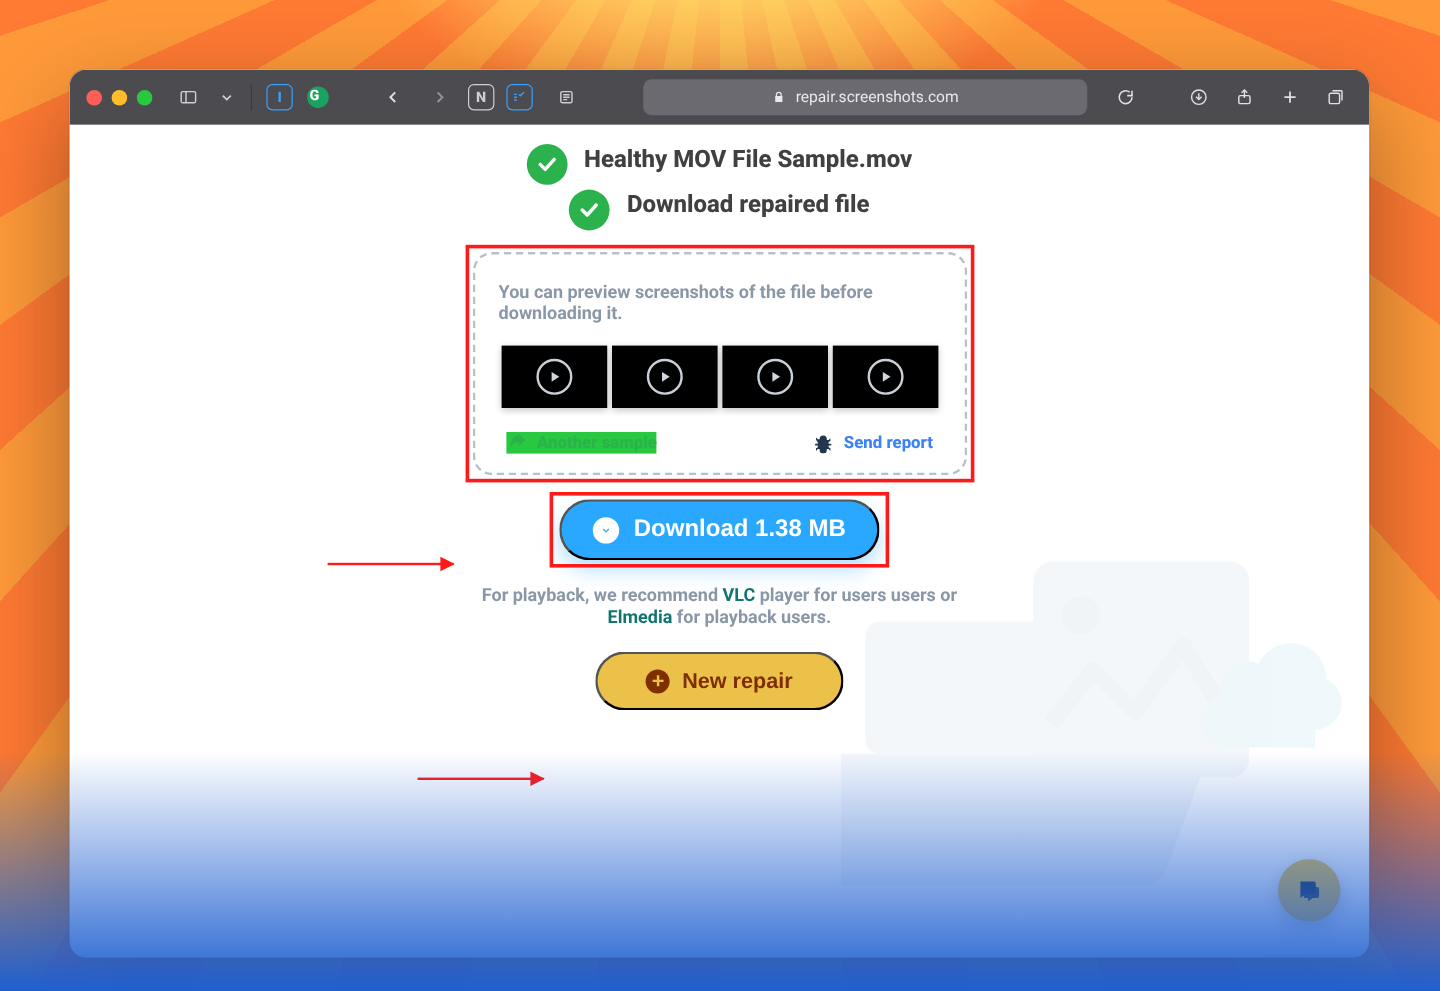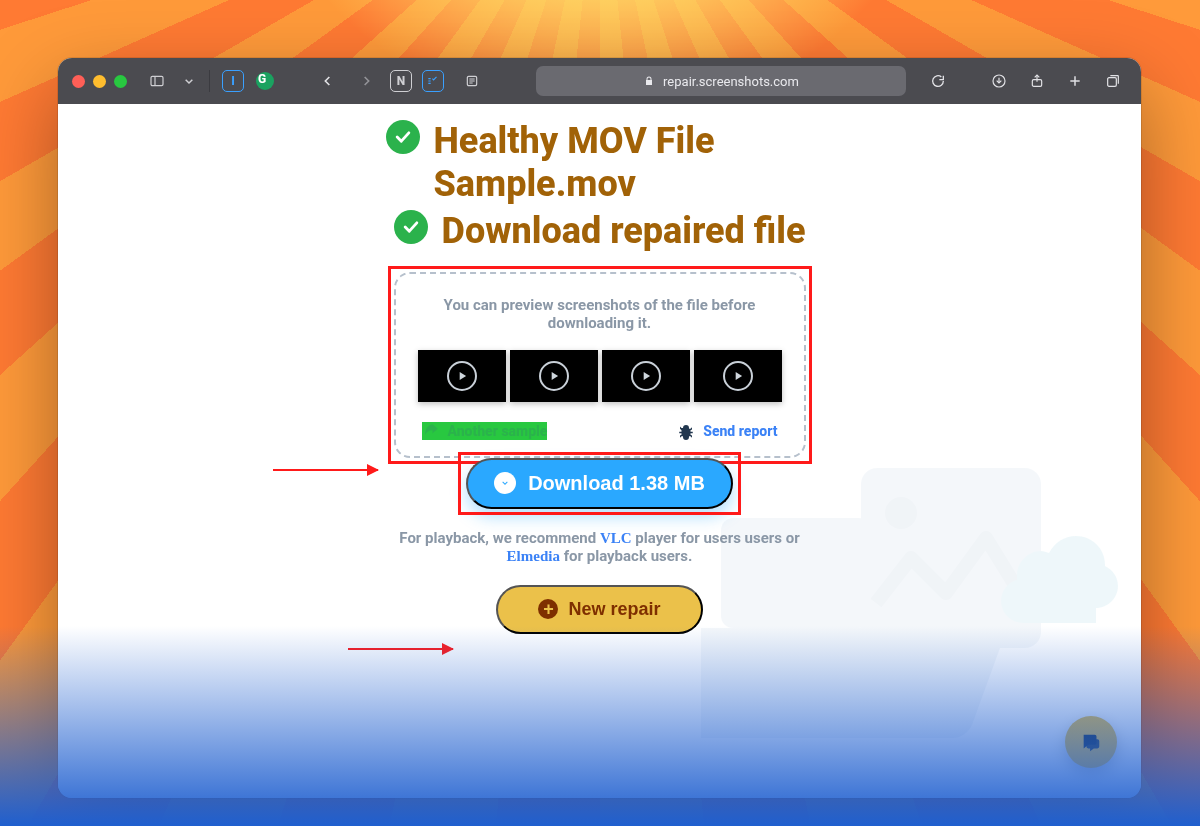--- a/index.html
+++ b/index.html
@@ -56,48 +56,48 @@
 
     
     .bg-illu { position:absolute; right: 10px; bottom: 40px; width: 430px; height: 360px; opacity:.25; pointer-events:none; }
 
     
     .col { position: relative; margin: 16px auto 0; width: 700px; display:flex; flex-direction:column; align-items:center; }
 
     .hrow { display:flex; align-items:flex-start; gap: 14px; }
     .hcheck { width: 34px; height:34px; border-radius:50%; background:#2bb24c; color:#fff; display:flex; align-items:center; justify-content:center; flex:0 0 34px; }
     .hcheck svg{width:20px;height:20px}
-    .h1 { color:#a16207; font-weight:800; font-size: 36px; line-height:1.2; max-width: 380px; }
+    .h1 { color:#404040; font-weight:800; font-size: 20px; line-height:1.2; max-width: 380px; }
     .hrow + .hrow { margin-top: 4px; }
 
     .panel-wrap { position:relative; margin-top: 18px; }
     .panel-redbox { position:absolute; inset:-6px -6px -6px -6px; border: 3px solid #ff1a1a; }
     .panel {
       width: 412px; border: 2px dashed #b6c0cc; border-radius: 16px; padding: 22px 20px 14px;
       display:flex; flex-direction:column; align-items:center; gap: 18px;
     }
-    .hint { color:#8a97a6; font-weight:700; text-align:center; font-size: 15px; }
+    .hint { color:#8a97a6; font-weight:700; font-size: 15px; }
     .thumbs { display:flex; gap: 4px; }
     .thumb { width: 88px; height: 52px; background:#000; display:flex; align-items:center; justify-content:center; box-shadow: 0 2px 6px rgba(0,0,0,.25);}    
     .thumb .play { width:30px; height:30px; border-radius:50%; border:2px solid #c9d0d8; display:flex; align-items:center; justify-content:center; }
     .thumb .play svg{width:14px;height:14px;fill:#cfd6dd;}
 
     .panel-actions { width:100%; display:flex; justify-content:space-between; padding: 2px 6px 2px; }
     .link { display:flex; align-items:center; gap:8px; font-weight:800; font-size: 14px; }
     .link.green { color:#2bb24c }
     .link.dark { color:#3b82f6 }
 
-    .dl-wrap { position:relative; }
+    .dl-wrap { position:relative; margin-top: 20px; }
     .dl-redbox { position:absolute; inset:-6px -8px -6px -8px; border:3px solid #ff1a1a; }
     .dl-btn { display:flex; align-items:center; gap:12px; background:#2aa8ff; color:#fff; font-weight:800; font-size:20px; padding: 12px 26px; border-radius: 999px; box-shadow: 0 8px 16px rgba(42,168,255,.35); }
     .dl-btn .dic { width:22px; height:22px; border-radius:50%; background:#fff; display:flex; align-items:center; justify-content:center; }
     .dl-btn .dic svg{width:12px;height:12px;fill:#2aa8ff}
 
     .rec { margin-top: 20px; width: 420px; text-align:center; color:#8a97a6; font-weight:700; font-size:15px; }
-    .rec a { color:#3b82f6; text-decoration:none;font-family:Liberation Serif, serif; }
+    .rec a { color:#0f766e; text-decoration:none; }
 
     .newrepair { margin-top: 20px; display:flex; align-items:center; gap:10px; background:#ebc14a; color:#7e2f00; font-weight:800; font-size:18px; padding: 12px 40px; border-radius: 999px; }
     .newrepair .plus { width:20px; height:20px; border-radius:50%; background:#7e2f00; color:#ebc14a; display:flex; align-items:center; justify-content:center; font-weight:900; }
 
     .arrow { position:absolute; height:2px; background:#ff1a1a; }
     .arrow::after{ content:""; position:absolute; right:-1px; top:-5px; border-left:12px solid #ff1a1a; border-top:6px solid transparent; border-bottom:6px solid transparent; }
 
     .chat-fab { position:absolute; right: 24px; bottom: 30px; width: 52px; height:52px; border-radius:50%; background:#ebc14a; display:flex; align-items:center; justify-content:center; box-shadow:0 6px 16px rgba(0,0,0,.2); }
     .chat-fab svg{width:22px;height:22px;fill:#22374f}
   </style>

